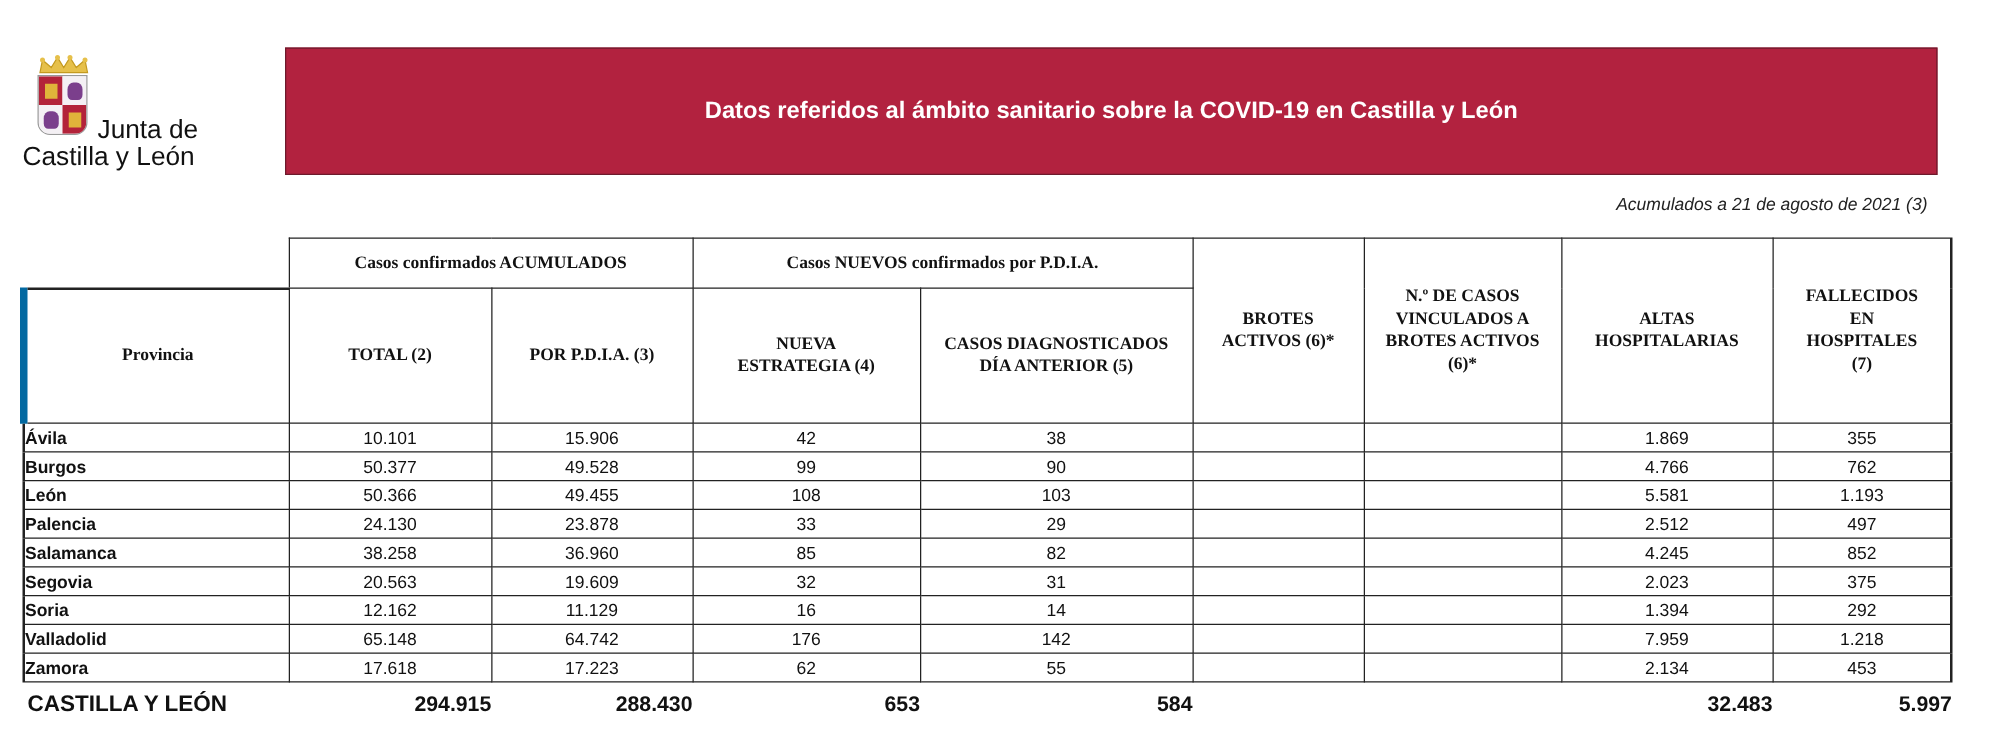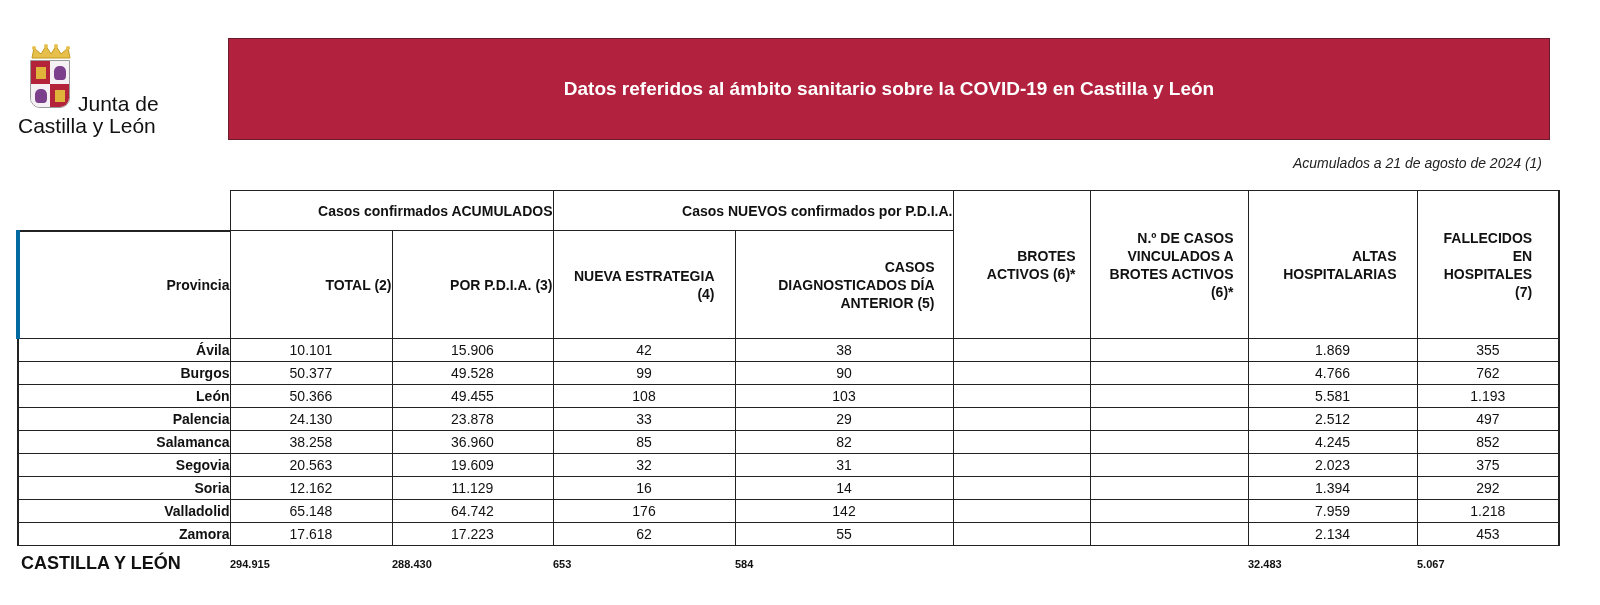--- a/index.html
+++ b/index.html
@@ -18,30 +18,30 @@
 
   
   .banner { position:absolute; left:228px; top:38px; width:1322px; height:102px; background:#b2223f; border:1px solid #6d1a2c; box-sizing:border-box; display:flex; align-items:center; justify-content:center; }
   .banner-title { color:#ffffff; font-weight:bold; font-size:19px;text-align:right; }
 
   .subtitle { position:absolute; right:58px; top:155px; font-size:14px; font-style:italic; color:#222; }
 
   
   table.main { position:absolute; left:16px; top:190px; border-collapse:collapse; table-layout:fixed; }
   table.main td, table.main th { box-sizing:border-box; padding:0; font-size:14px; }
-  th { font-weight:bold; text-align:right; vertical-align:middle; border:1.5px solid #222; line-height:18px; }
+  th { font-weight:bold; text-align:center; vertical-align:middle; border:1.5px solid #222; line-height:18px;font-family:Liberation Serif, serif; }
   th.group { height:40px; }
   th.sub { height:108px; }
   th.blank { border:none; border-bottom:2px solid #222; }
-  td.prov { font-weight:bold; text-align:right; padding-left:3px; border:1.5px solid #222; border-left:2px solid #222; }
+  td.prov { font-weight:bold; text-align:left; padding-left:3px; border:1.5px solid #222; border-left:2px solid #222; }
   td.num { text-align:center; border:1.5px solid #222; }
   td.last { border-right:2px solid #222; }
   tr.data td { height:23px; }
   tr.data:last-of-type td { border-bottom:2.5px solid #222; }
-  tr.total td { height:32px; font-weight:bold; font-size:11px; border:none; text-align:left; padding-top:4px; }
+  tr.total td { height:32px; font-weight:bold; font-size:17px; border:none; text-align:right; padding-top:4px; }
   tr.total td.prov-total { text-align:left; padding-left:3px; font-size:18px; }
 </style>
 </head>
 <body>
 
 <div class="logo">
   <svg class="crown" viewBox="0 0 42 16">
     <path d="M2 14 L4 4 L11 10 L16 2 L21 10 L26 2 L31 10 L38 4 L40 14 Z" fill="#e6c04a" stroke="#c49a20" stroke-width="1"></path>
     <circle cx="4" cy="4" r="2" fill="#e6c04a"></circle>
       <circle cx="16" cy="2" r="2" fill="#e6c04a"></circle>
@@ -63,21 +63,21 @@
       </div>
   </div>
   <div class="logo-line1">Junta de</div>
   <div class="logo-line2">Castilla y León</div>
 </div>
 
 <div class="banner">
   <span class="banner-title">Datos referidos al ámbito sanitario sobre la COVID-19 en Castilla y León</span>
 </div>
 
-<div class="subtitle">Acumulados a 21 de agosto de 2024 (1)</div>
+<div class="subtitle">Acumulados a 21 de agosto de 2021 (3)</div>
 
 <table class="main">
   <colgroup>
     <col style="width:212px">
       <col style="width:162px">
       <col style="width:161px">
       <col style="width:182px">
     <col style="width:218px">
       <col style="width:137px">
       <col style="width:158px">
@@ -88,21 +88,21 @@
       <tr>
     <th class="blank group"></th>
     <th class="group" colspan="2">Casos confirmados ACUMULADOS</th>
     <th class="group" colspan="2">Casos NUEVOS confirmados por P.D.I.A.</th>
     <th rowspan="2" style="vertical-align:middle;padding:0 14px;margin-left:24px;">BROTES ACTIVOS (6)*</th>
     <th rowspan="2" style="padding:0 14px;margin-left:34px;">N.º DE CASOS VINCULADOS A BROTES ACTIVOS (6)*</th>
     <th rowspan="2" style="padding:0 20px;margin-top:42px;">ALTAS HOSPITALARIAS</th>
     <th rowspan="2" style="padding:0 26px;border-right:2px solid #222;">FALLECIDOS EN HOSPITALES (7)</th>
   </tr>
   <tr>
-    <th class="sub" style="border-left:4px solid #0369a1;">Provincia</th>
+    <th class="sub" style="border-left:6px solid #0369a1;">Provincia</th>
     <th class="sub">TOTAL (2)</th>
     <th class="sub">POR P.D.I.A. (3)</th>
     <th class="sub" style="padding:0 20px;">NUEVA ESTRATEGIA (4)</th>
     <th class="sub" style="padding:0 18px;">CASOS DIAGNOSTICADOS DÍA ANTERIOR (5)</th>
   </tr>
 
   <tr class="data">
     <td class="prov">Ávila</td>
     <td class="num">10.101</td>
     <td class="num">15.906</td>
@@ -204,16 +204,16 @@
 
   <tr class="total">
     <td class="prov-total">CASTILLA Y LEÓN</td>
     <td>294.915</td>
     <td>288.430</td>
     <td>653</td>
     <td>584</td>
     <td></td>
     <td></td>
     <td>32.483</td>
-    <td>5.067</td>
+    <td>5.997</td>
   </tr>
 </tbody>
   </table>
 
 </body></html>

